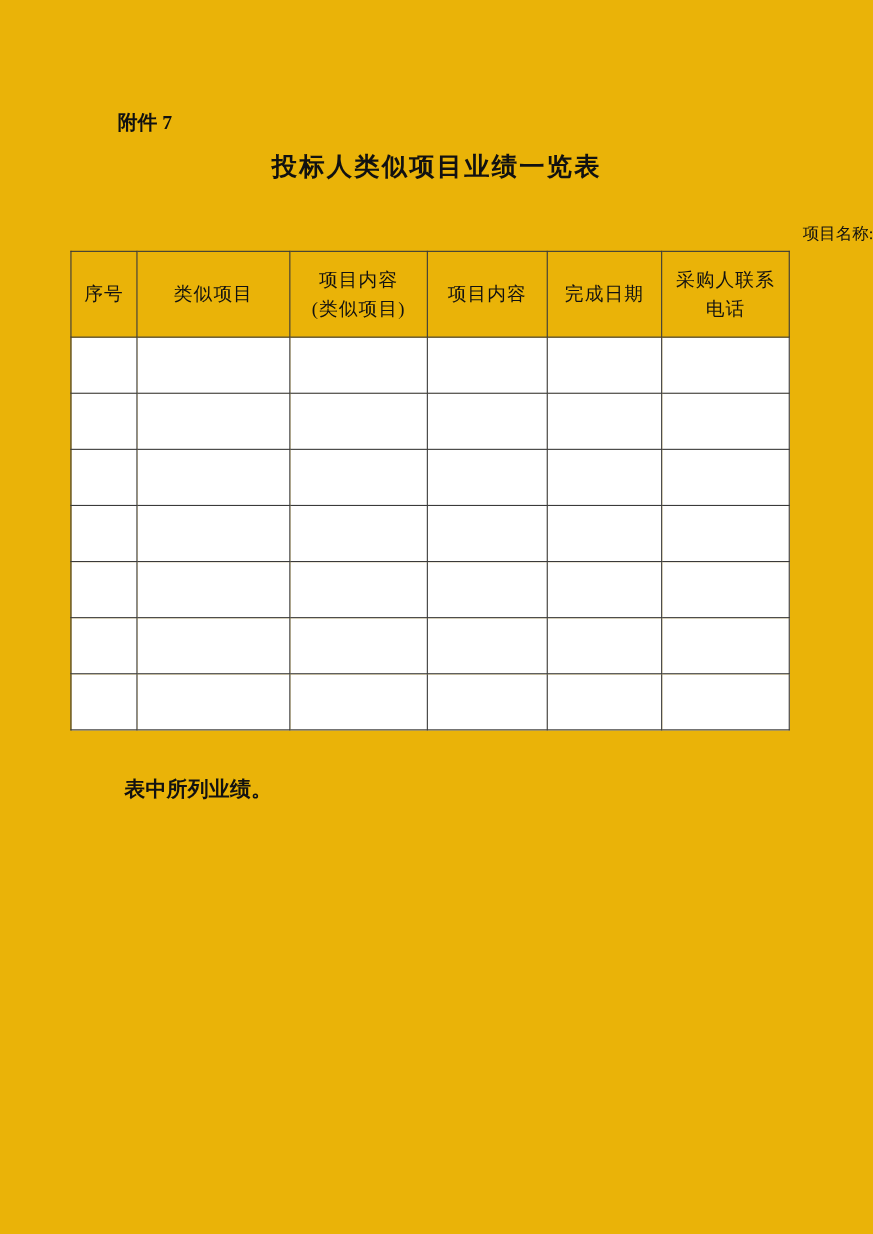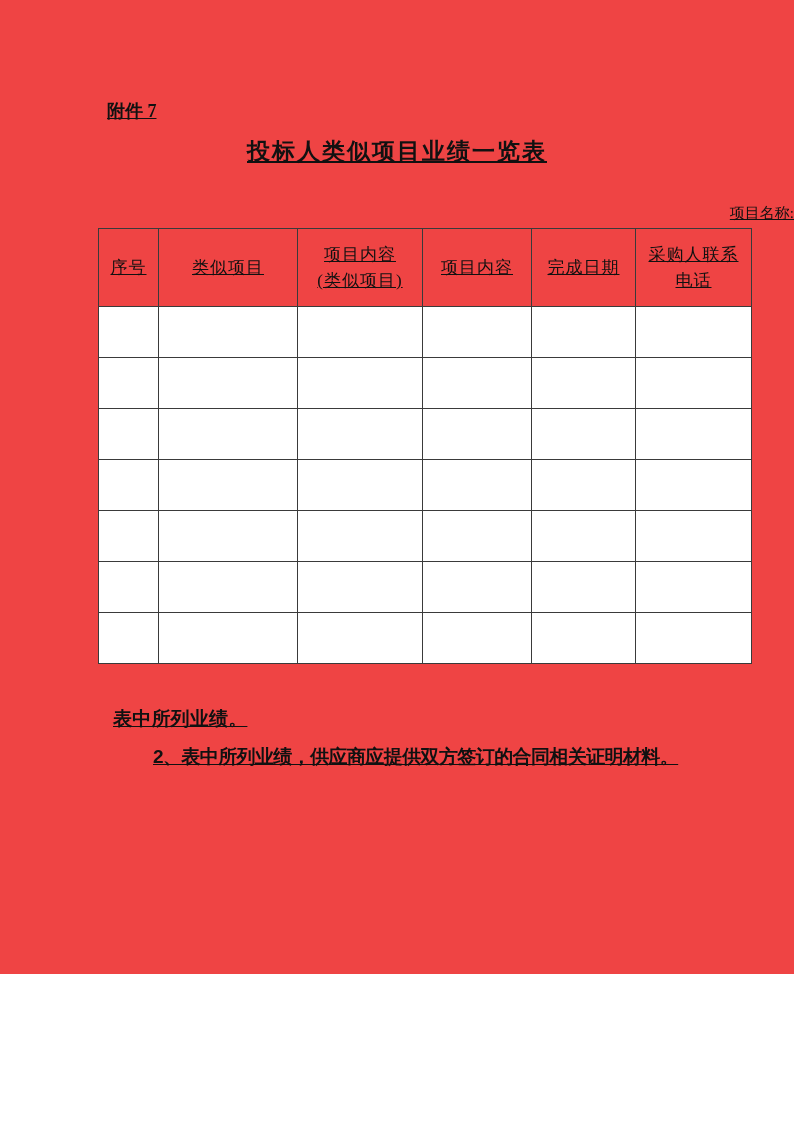--- a/index.html
+++ b/index.html
@@ -8,23 +8,22 @@
     width: 794px;
     height: 1122px;
     background: #ffffff;
     color: #111111;
     font-family: "Liberation Serif", serif;
     overflow: hidden;
   }
   .page {
     position: relative;
     width: 794px;
-    height: 974px;
-    background: #ef4444;
-    text-decoration: underline;
+    height: 1122px;
+    background: #eab308;
   }
   .attachment {
     padding-top: 100px;
     margin-left: 107px;
     font-size: 18px;
     font-weight: bold;
     line-height: 22px;
     font-family: "Liberation Serif", serif;
   }
   .title {
@@ -39,21 +38,21 @@
   .project-name {
     margin-top: 37px;
     margin-left: 148px;
     font-size: 15px;
     line-height: 20px;
     font-family: "Liberation Serif", serif;
     text-align: right;
   }
   table.perf-table {
     margin-top: 5px;
-    margin-left: 98px;
+    margin-left: 64px;
     width: 653px;
     border-collapse: collapse;
     table-layout: fixed;
   }
   table.perf-table th,
   table.perf-table td {
     border: 1px solid #3a3a3a;
     padding: 0;
   }
   table.perf-table thead tr { height: 78px; }
@@ -183,16 +182,15 @@
           <td></td>
           <td></td>
           <td></td>
           <td></td>
         </tr>
       </tbody>
   </table>
 
   <div class="notes">
     <div class="note-line">表中所列业绩。</div>
-    <div class="note-line indent">2、表中所列业绩，供应商应提供双方签订的合同相关证明材料。</div>
   </div>
 
 </div>
 
 </body></html>

